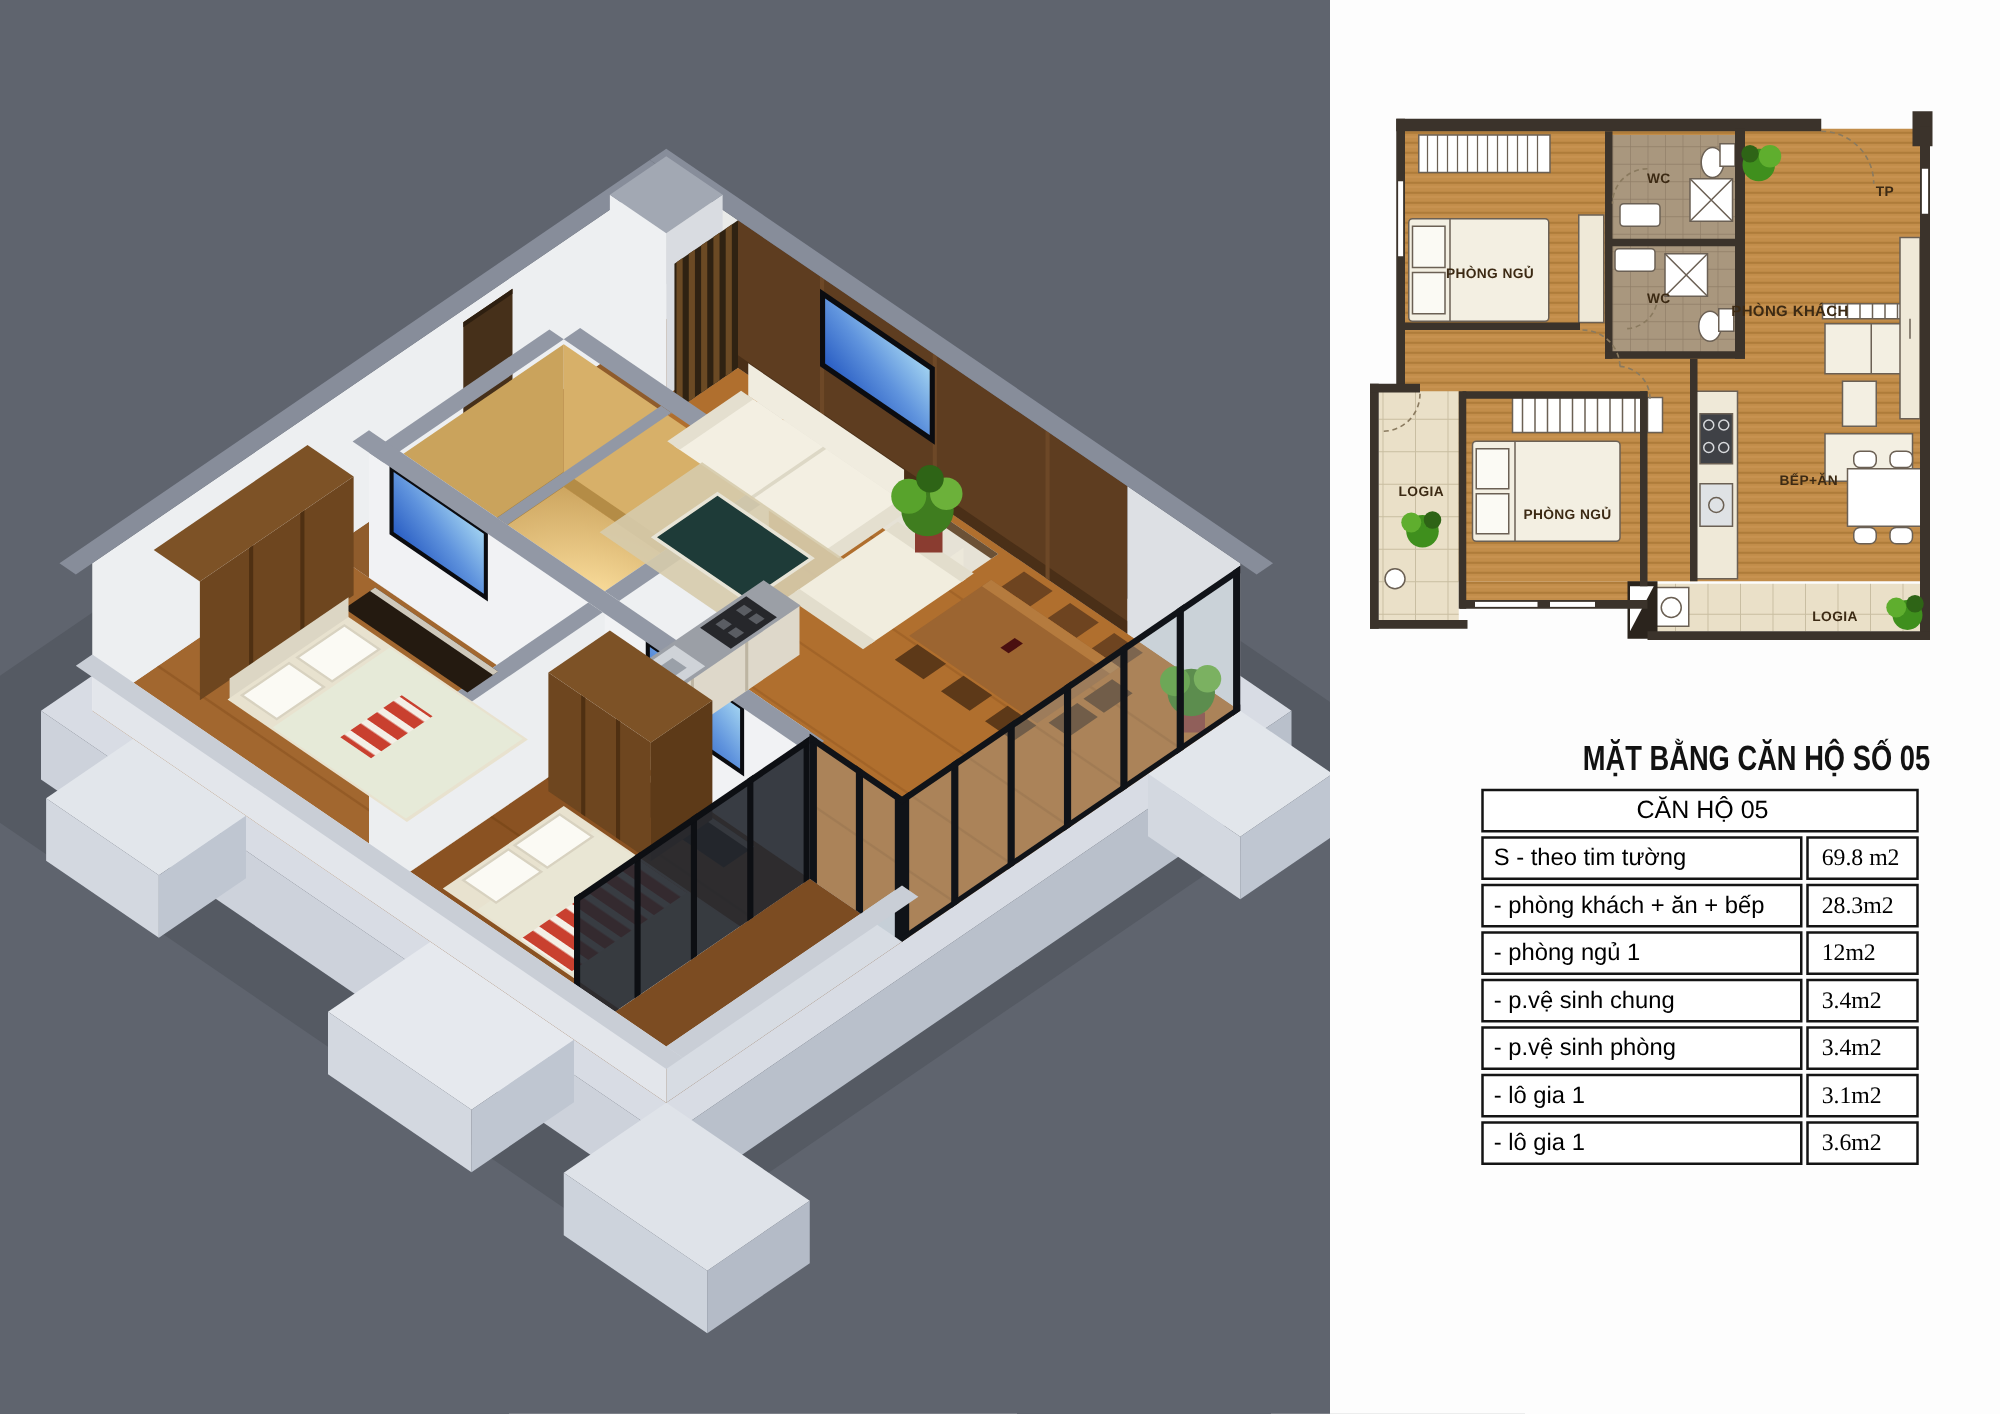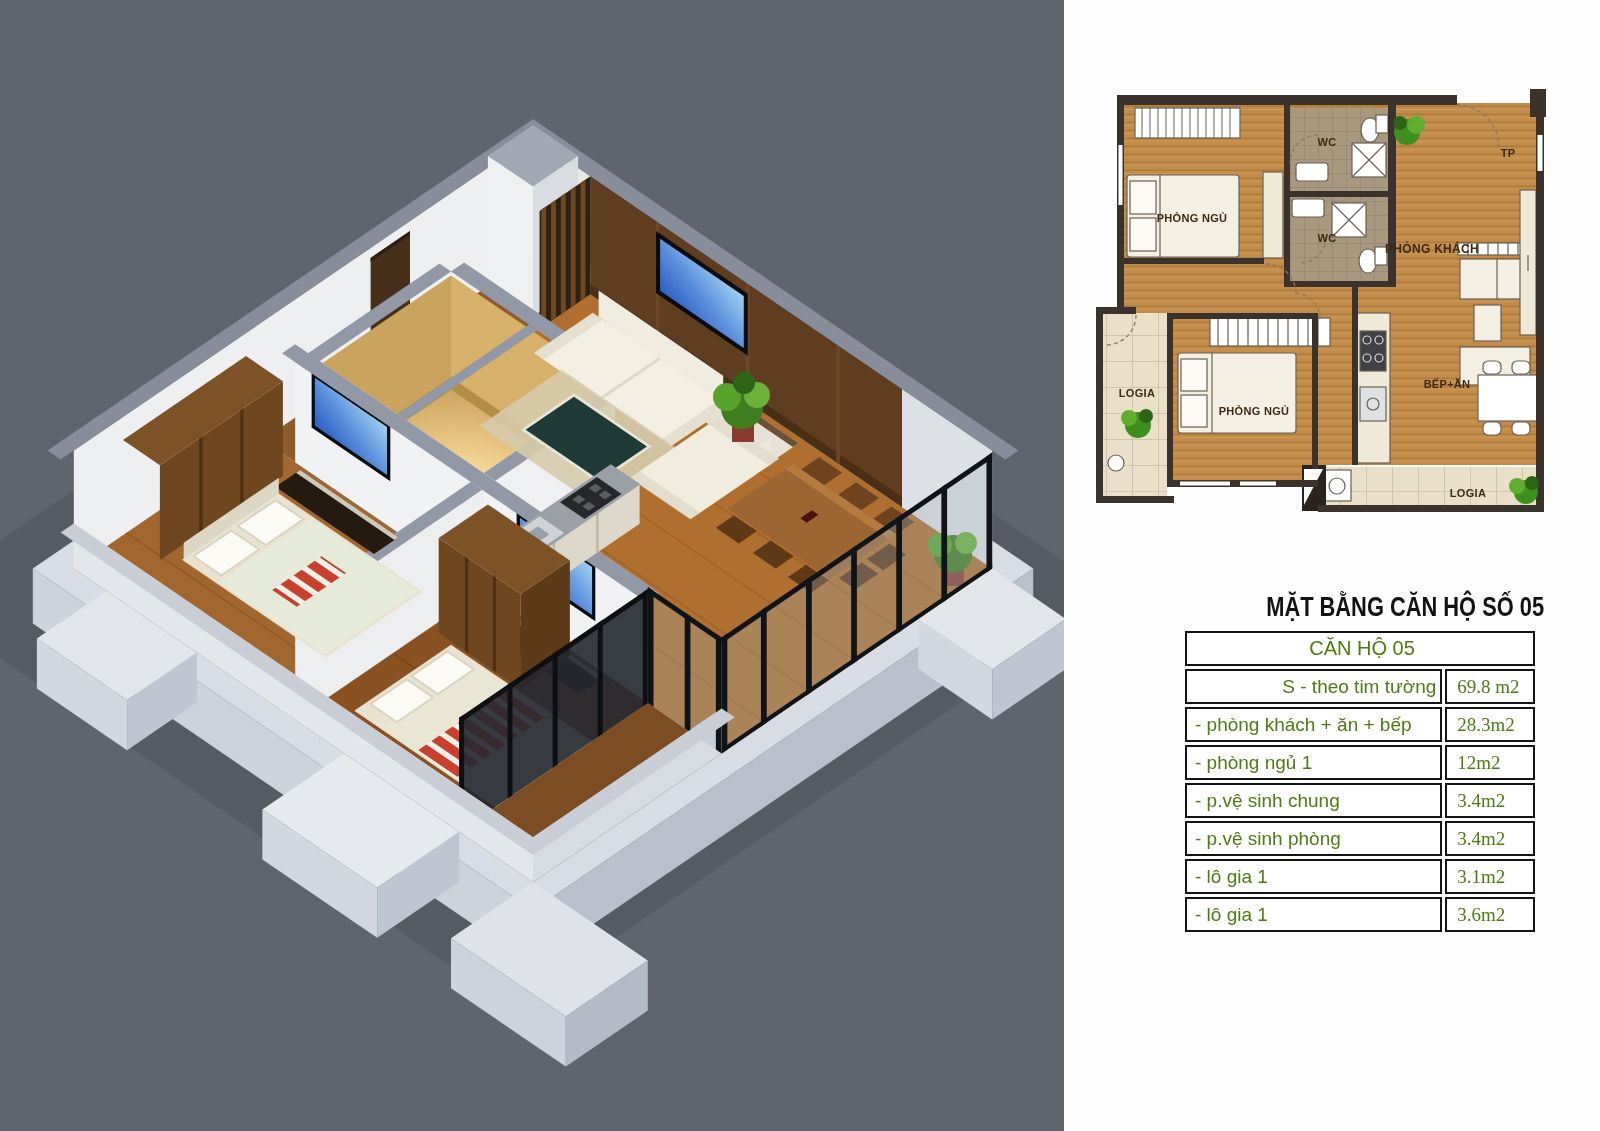--- a/index.html
+++ b/index.html
@@ -15,29 +15,29 @@
     position:absolute;left:163px;top:543px;width:300px;height:34px;
     text-align:center;color:#121212;margin-top:48px;
   }
   #plan-title span{
     display:inline-block;font-size:28px;font-weight:800;letter-spacing:0px;
     transform:scaleX(0.78);transform-origin:50% 50%;white-space:nowrap;
   }
   #area-table{
     position:absolute;left:118px;top:628px;width:356px;
     border-collapse:separate;border-spacing:3px;
-    font-size:19px;color:#4d7c0f;
+    font-size:19px;color:#000000;
   }
   #area-table td{
     border:2px solid #141414;background:#ffffff;height:29px;
     padding:1px 4px 1px 8px;white-space:nowrap;
   }
   #area-table td.hdr{text-align:center;font-size:20px;}
   #area-table td.lbl{width:258px;}
-  #area-table td.lbl.center{text-align:right;}
+  #area-table td.lbl.center{text-align:left;}
   #area-table td.val{width:78px;padding-left:10px;font-family:Liberation Serif, serif;}
   svg text{font-family:"Liberation Sans","DejaVu Sans",sans-serif;}
   .room-label{font-size:11px;font-weight:700;fill:#3c2a14;letter-spacing:0.3px;}
   .room-label.big{font-size:12px;}
 </style>
 </head>
 <body>
 
 <div id="render-panel">
 <svg width="1064" height="1131" viewBox="0 0 1064 1131">

